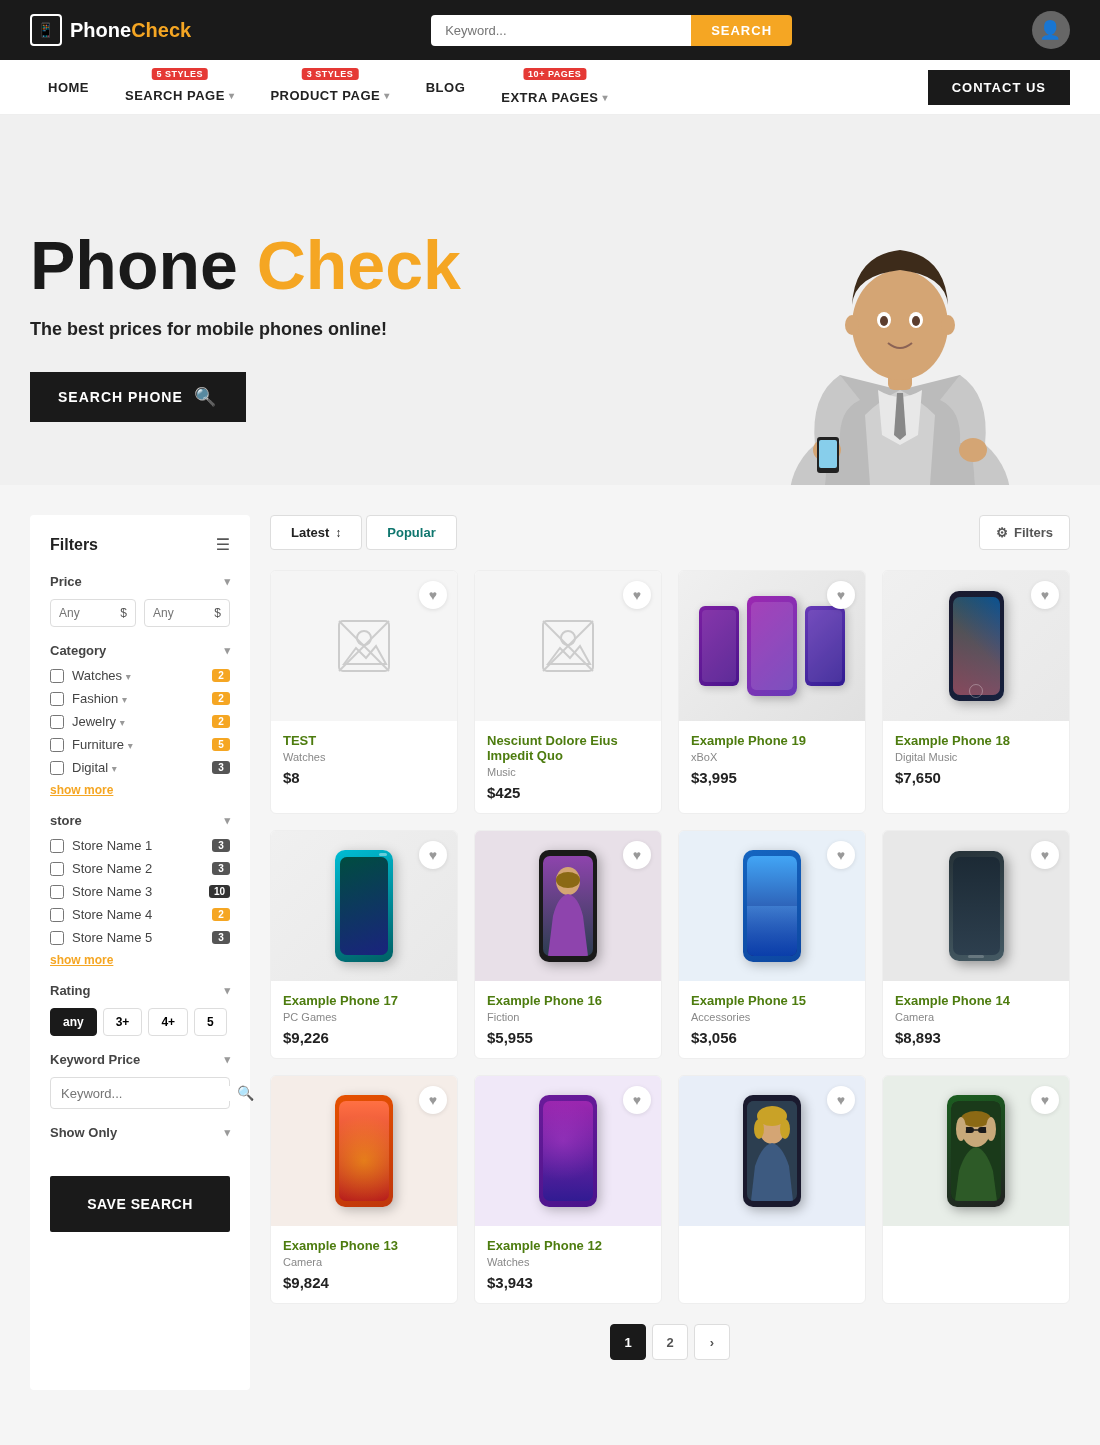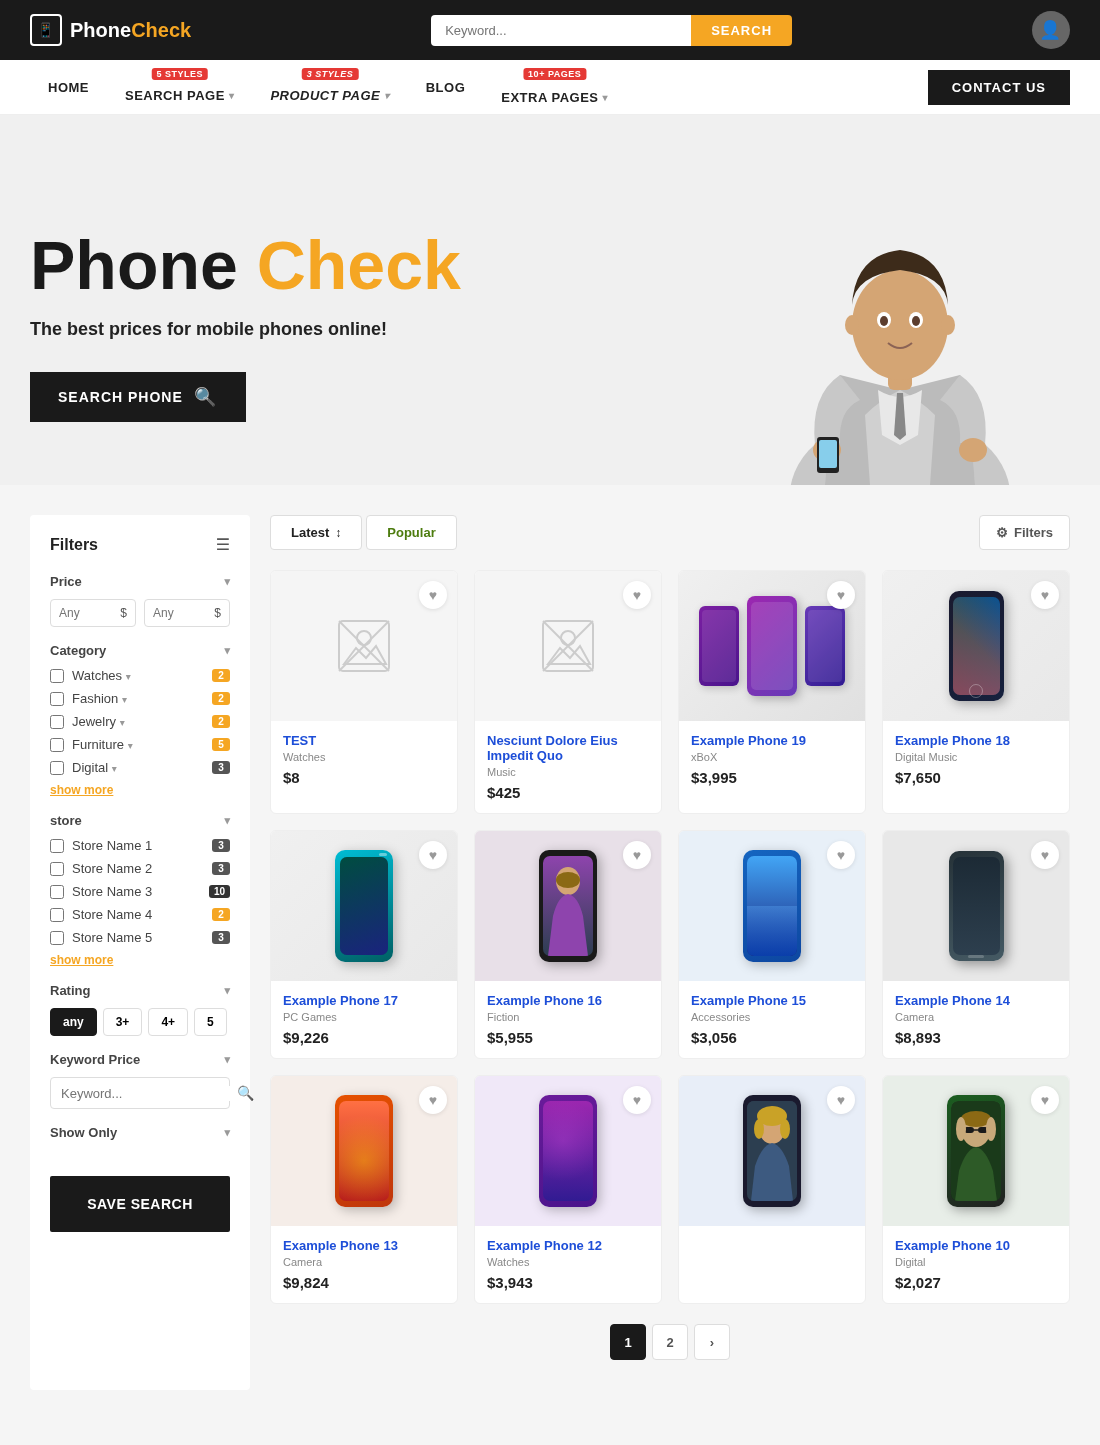--- a/index.html
+++ b/index.html
@@ -323,21 +323,21 @@
     }
     .tabs-left { display: flex; gap: 4px; }
     .tab-btn {
       padding: 9px 20px;
       border: 1px solid #ddd;
       background: white;
       font-size: 13px;
       font-weight: 600;
       cursor: pointer;
       border-radius: 4px;
-      color: #4d7c0f;
+      color: #0f766e;
       display: flex;
       align-items: center;
       gap: 6px;
     }
     .tab-btn.active {
       background: white;
       border-color: #ddd;
       color: #222;
     }
     .tab-sort-icon { font-size: 12px; }
@@ -395,21 +395,21 @@
       justify-content: center;
       cursor: pointer;
       font-size: 14px;
       color: #999;
       box-shadow: 0 1px 4px rgba(0,0,0,0.1);
     }
     .product-info { padding: 12px; }
     .product-name {
       font-size: 13px;
       font-weight: 700;
-      color: #1d4ed8;
+      color: #4d7c0f;
       margin-bottom: 3px;
     }
     .product-category {
       font-size: 11px;
       color: #888;
       margin-bottom: 6px;
     }
     .product-price {
       font-size: 15px;
       font-weight: 700;
@@ -465,21 +465,21 @@
 <nav class="nav-bar">
   <div class="nav-items">
     <div class="nav-item">
       <span>HOME</span>
     </div>
     <div class="nav-item" style="padding-top:16px;">
       <span class="nav-badge">5 STYLES</span>
       <span>SEARCH PAGE</span>
       <span class="nav-chevron">▾</span>
     </div>
-    <div class="nav-item" style="padding-top:16px;font-style:italic;">
+    <div class="nav-item" style="padding-top:16px;">
       <span class="nav-badge">3 STYLES</span>
       <span>PRODUCT PAGE</span>
       <span class="nav-chevron">▾</span>
     </div>
     <div class="nav-item">
       <span>BLOG</span>
     </div>
     <div class="nav-item" style="padding-top:20px;">
       <span class="nav-badge">10+ PAGES</span>
       <span>EXTRA PAGES</span>
@@ -901,25 +901,20 @@
                 <rect x="27" y="26" width="10" height="6" rx="3" fill="#1a1a1a"></rect>
                 <line x1="23" y1="29" x2="27" y2="29" stroke="#1a1a1a" stroke-width="1.5"></line>
                 <ellipse cx="25" cy="18" rx="15" ry="8" fill="#8B6914"></ellipse>
                 <ellipse cx="10" cy="28" rx="5" ry="12" fill="#c8a97a"></ellipse>
                 <ellipse cx="40" cy="28" rx="5" ry="12" fill="#c8a97a"></ellipse>
               </svg>
             </div>
           </div>
         </div>
         <button class="wishlist-btn">♥</button>
-        <div class="product-info">
-          <div class="product-name">Example Phone 10</div>
-          <div class="product-category">Digital</div>
-          <div class="product-price">$2,027</div>
-        </div>
       </div>
 
     </div>
 
     <div class="pagination">
       <button class="page-btn active">1</button>
       <button class="page-btn">2</button>
       <button class="page-btn">›</button>
     </div>
 

